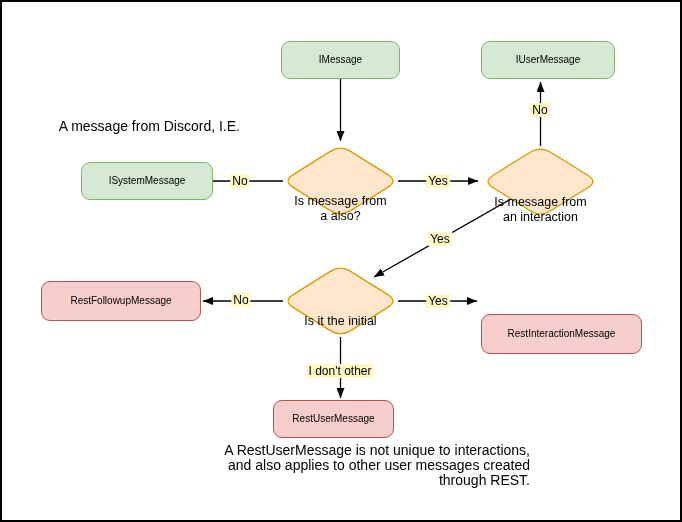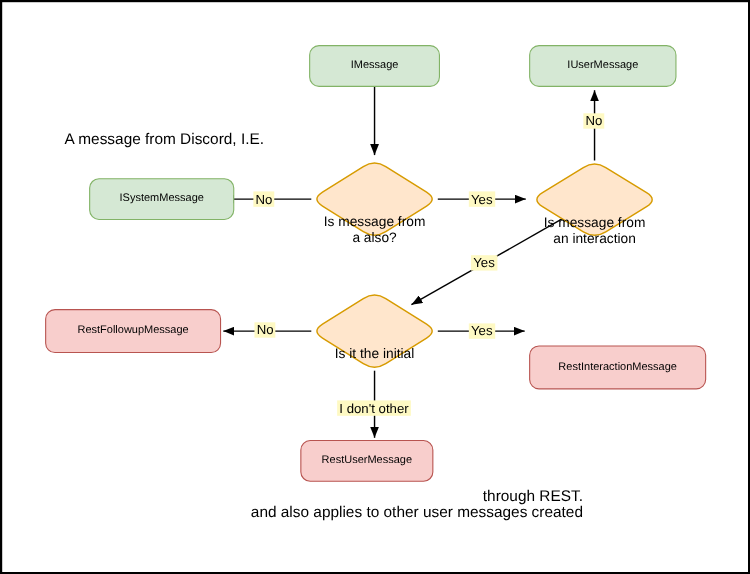--- a/index.html
+++ b/index.html
@@ -88,17 +88,18 @@
   <div class="edge-label" style="left:540px; top:110px;">No</div>
   <div class="edge-label" style="left:440px; top:239px;">Yes</div>
   <div class="edge-label" style="left:241px; top:300px;">No</div>
   <div class="edge-label" style="left:438px; top:300.5px;">Yes</div>
   <div class="edge-label" style="left:340px; top:371px;">I don't other</div>
 
   <div class="note" style="left:40px; top:119px; width:200px;">
     <span>A message from Discord, I.E.</span>
   </div>
   <div class="note" style="left:150px; top:443px; width:380px;">
+    <span>A RestUserMessage is not unique to interactions,</span>
+    <span>and also applies to other user messages created</span>
     <span>through REST.</span>
-    <span>and also applies to other user messages created</span>
   </div>
 
 </div>
 
 </body></html>

